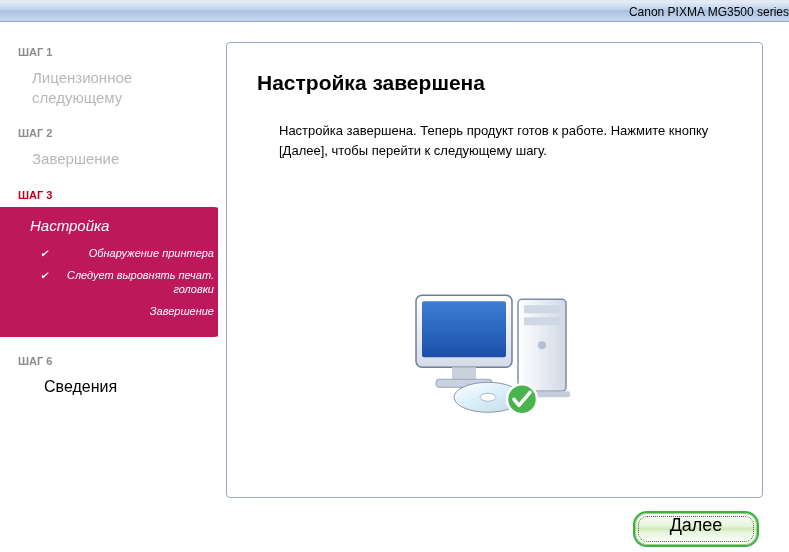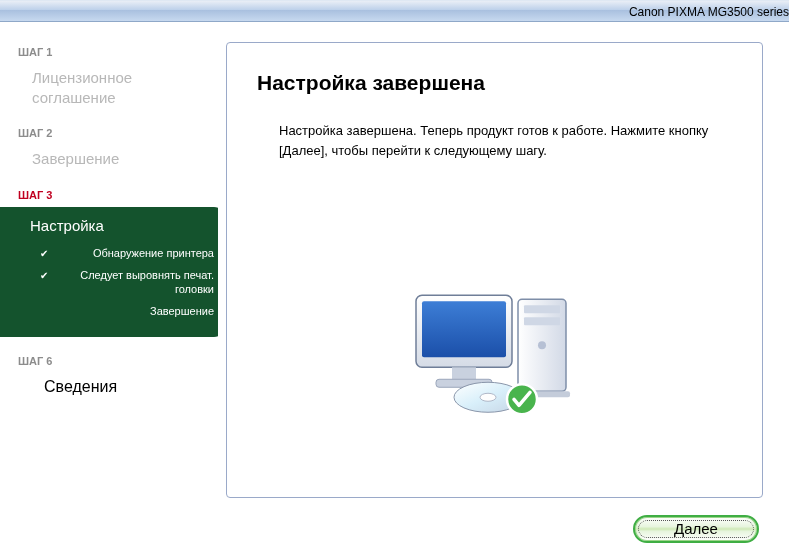--- a/index.html
+++ b/index.html
@@ -15,26 +15,27 @@
     color: #000;
     text-align: right;
   }
   .body-area { display: flex; width: 100%; height: 484px; background: #ffffff; }
   .sidebar { width: 218px; padding-top: 14px; overflow: hidden; }
   .step-label { font-size: 11px; color: #8c8c8c; padding: 10px 0 6px 18px; font-weight: bold; }
   .step-label.active { color: #c00020; }
   .step-title { font-size: 15px; color: #b8b8b8; padding: 4px 0 10px 32px; line-height: 1.3; }
   .step-title.current-big { font-size: 16px; color: #000; padding-left: 44px; }
   .active-block {
-    background: #14532d;
+    background: #be185d;
     padding: 10px 10px 14px 30px;
     position: relative;
     border-radius: 0 10px 10px 0;
     margin-right: -6px;
     margin-bottom: 8px;
+    font-style: italic;
   }
   .active-block::after {
     content: "";
     position: absolute;
     right: -10px; top: 50%;
     margin-top: -14px;
     border-left: 12px solid #2f2a6b;
     border-top: 14px solid transparent;
     border-bottom: 14px solid transparent;
   }
@@ -57,46 +58,46 @@
   .illus { position: absolute; left: 50%; top: 56%; transform: translate(-50%, -18%); }
   .footer {
     height: 46px;
     background: #fff;
     display: flex;
     justify-content: flex-end;
     align-items: center;
     padding-right: 30px;
   }
   .next-btn {
-    width: 126px; height: 28px;
+    width: 126px; height: 36px;
     border: 2px solid #3fae43;
     border-radius: 14px;
     background: linear-gradient(to bottom, #ffffff 0%, #e7f5de 40%, #cfe9b7 50%, #e7f5de 60%, #ffffff 100%);
-    font-size: 15px;
+    font-size: 18px;
     color: #000;
     text-align: center;
     line-height: 24px;
     cursor: pointer;
     box-shadow: 0 0 0 1px #9cd58a inset;
     outline: 1px dotted #555;
     outline-offset: -6px;
   }
 </style>
 </head>
 <body>
 
 <div class="titlebar">
   <span>Canon PIXMA MG3500 series</span>
 </div>
 
 <div class="body-area">
 
   <div class="sidebar">
     <div class="step-label">ШАГ 1</div>
-    <div class="step-title">Лицензионное соглашение</div>
+    <div class="step-title">Лицензионное следующему</div>
 
     <div class="step-label">ШАГ 2</div>
     <div class="step-title">Завершение</div>
 
     <div class="step-label active">ШАГ 3</div>
     <div class="active-block">
       <div class="ab-title">Настройка</div>
       <div class="subitem">
         <span class="check">✔</span>
         <span class="txt">Обнаружение принтера</span>

